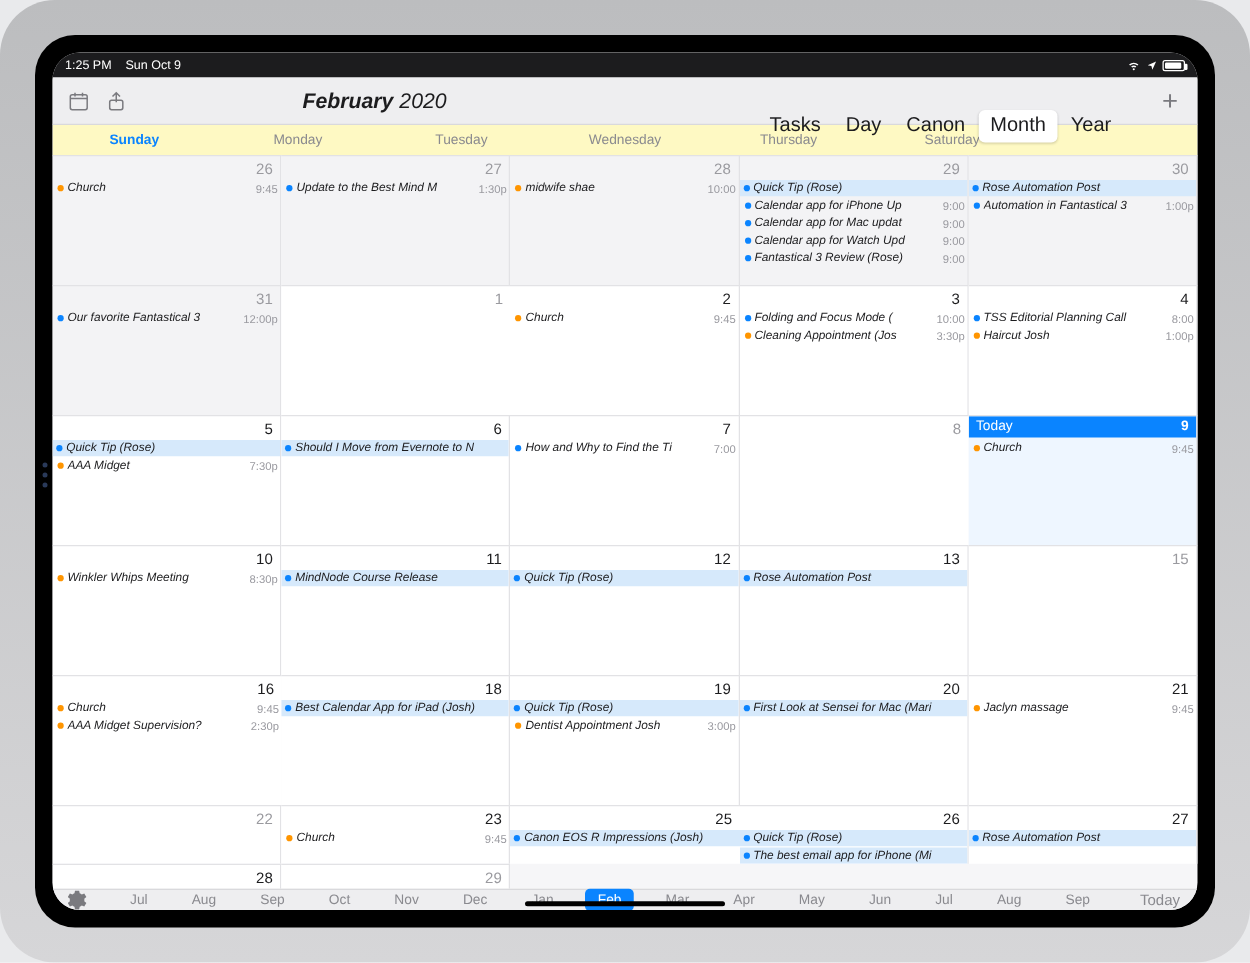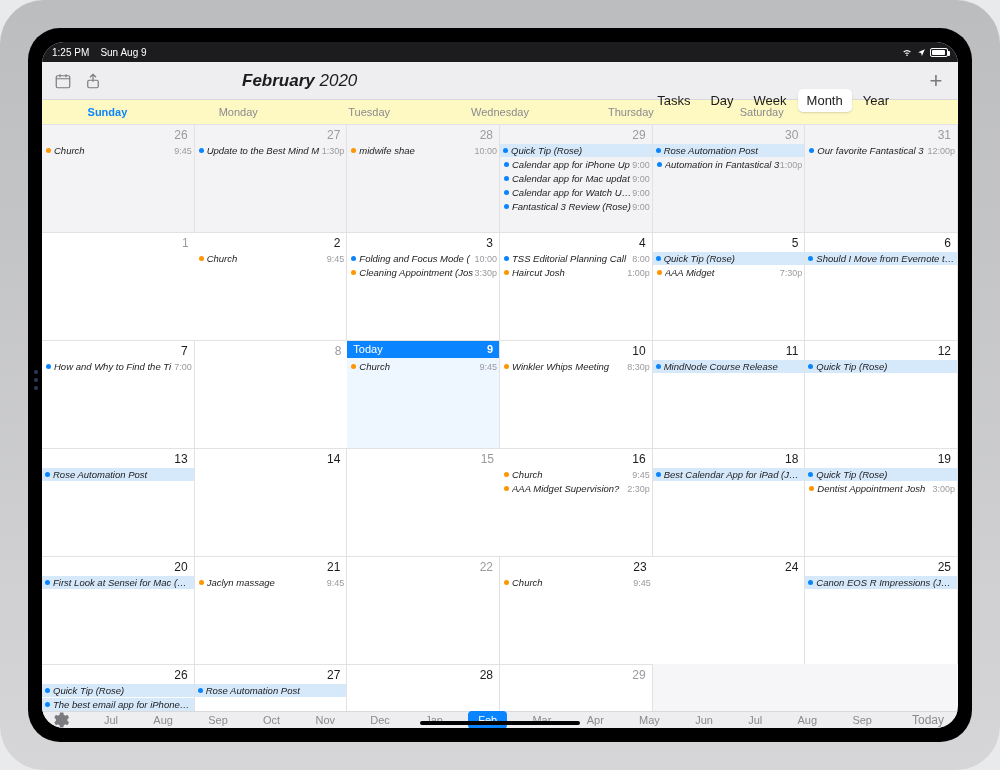--- a/index.html
+++ b/index.html
@@ -52,31 +52,31 @@
     padding:0 10px;
     border-bottom:1px solid #d9d9dc;
     gap:8px;
     position:relative;
   }
   .tb-icon { width:22px; height:22px; display:flex; align-items:center; justify-content:center; color:#7a7a7f;}
   .tb-icon svg { width:18px; height:18px; stroke:#7a7a7f; }
   .title { position:absolute; left:200px; font-size:17px; font-weight:300; color:#1c1c1e;font-style:italic;}
   .title strong { font-weight:700; }
   .segment { margin-left:auto; display:flex; align-items:center; gap:2px; }
-  .seg-btn { font-size:13px; color:#1c1c1e; padding:4px 9px; border-radius:5px;margin-top:40px; }
+  .seg-btn { font-size:16px; color:#1c1c1e; padding:4px 9px; border-radius:5px;margin-top:40px; }
   .seg-btn.active { background:#fff; box-shadow:0 1px 2px rgba(0,0,0,0.15);}
   .add-btn { margin-left:18px; color:#7a7a7f; font-size:22px; width:24px; text-align:center; font-weight:300;}
 
   
   .dow-row { display:grid; grid-template-columns:repeat(7,1fr); font-size:11px; color:#8a8a8f; background:#fef9c3;}
   .dow-row div { text-align:center; padding:6px 0 6px; }
   .dow-row .sunday { color:#0a84ff; font-weight:600;}
 
   
-  .grid { flex:1; display:grid; grid-template-columns:repeat(6,1fr); grid-template-rows:repeat(5,1fr); }
+  .grid { flex:1; display:grid; grid-template-columns:repeat(5,1fr); grid-template-rows:repeat(5,1fr); }
   .cell { border-top:1px solid #e2e2e5; border-right:1px solid #e2e2e5; font-size:10px; overflow:hidden; position:relative; background:#fff;}
   .cell:nth-child(7n) { border-right:none; }
   .cell.dim { background:#f3f3f5; }
   .cell.todaycol { background:#eef6ff; }
   .cell.sat { color:#8a8a8f; }
   .daynum { position:absolute; top:3px; right:6px; font-size:12px; color:#1c1c1e; font-weight:500;}
   .cell.dim .daynum { color:#9a9a9f; }
   .cell.sat .daynum { color:#9a9a9f; }
   .today-band { background:#0a84ff; color:#fff; font-size:11px; padding:2px 6px 3px 6px; display:flex; justify-content:space-between;}
   .today-band .tn { font-weight:600;}
@@ -116,21 +116,21 @@
       <span></span>
       <span></span>
     </div>
   <div class="bezel">
     <div class="screen">
 
       <div class="statusbar">
         <div>
           <span>1:25 PM</span>
           &nbsp;&nbsp;
-          <span>Sun Aug 9</span>
+          <span>Sun Oct 9</span>
         </div>
         <div class="right">
           <svg class="wifi-svg" viewBox="0 0 24 24">
               <path fill="#fff" d="M12 18a2 2 0 100 4 2 2 0 000-4zm-5-3a8 8 0 0110 0l-2 2a5 5 0 00-6 0zm-4-4a14 14 0 0118 0l-2 2a11 11 0 00-14 0z"></path>
             </svg>
           <svg class="loc-svg" viewBox="0 0 24 24">
               <path fill="#fff" d="M21 3L3 11l8 2 2 8z"></path>
             </svg>
           <div class="battery">
               <div class="fill"></div>
@@ -150,21 +150,21 @@
               <path d="M12 3v10M8 7l4-4 4 4"></path>
               <rect x="5" y="11" width="14" height="10" rx="2"></rect>
             </svg>
         </div>
         <div class="title">
           <strong>February</strong> <span>2020</span>
         </div>
         <div class="segment" id="segment">
             <div class="seg-btn">Tasks</div>
             <div class="seg-btn">Day</div>
-            <div class="seg-btn">Week</div>
+            <div class="seg-btn">Canon</div>
             <div class="seg-btn active">Month</div>
             <div class="seg-btn">Year</div>
           </div>
         <div class="add-btn">+</div>
       </div>
 
       <div class="dow-row" id="dow">
           <div class="sunday">Sunday</div>
           <div>Monday</div>
           <div>Tuesday</div>
@@ -381,24 +381,20 @@
           </div>
           <div class="cell">
             <div class="daynum">13</div>
             <div class="events">
               <div class="ev block">
                 <span class="dot blue"></span>
                 <span class="title">Rose Automation Post</span>
               </div>
             </div>
           </div>
-          <div class="cell">
-            <div class="daynum">14</div>
-            <div class="events"></div>
-          </div>
           <div class="cell sat">
             <div class="daynum">15</div>
             <div class="events"></div>
           </div>
           <div class="cell">
             <div class="daynum">16</div>
             <div class="events">
               <div class="ev">
                 <span class="dot orange"></span>
                 <span class="title">Church</span>
@@ -459,24 +455,20 @@
           </div>
           <div class="cell">
             <div class="daynum">23</div>
             <div class="events">
               <div class="ev">
                 <span class="dot orange"></span>
                 <span class="title">Church</span>
                 <span class="time">9:45</span>
               </div>
             </div>
-          </div>
-          <div class="cell">
-            <div class="daynum">24</div>
-            <div class="events"></div>
           </div>
           <div class="cell">
             <div class="daynum">25</div>
             <div class="events">
               <div class="ev block">
                 <span class="dot blue"></span>
                 <span class="title">Canon EOS R Impressions (Josh)</span>
               </div>
             </div>
           </div>

